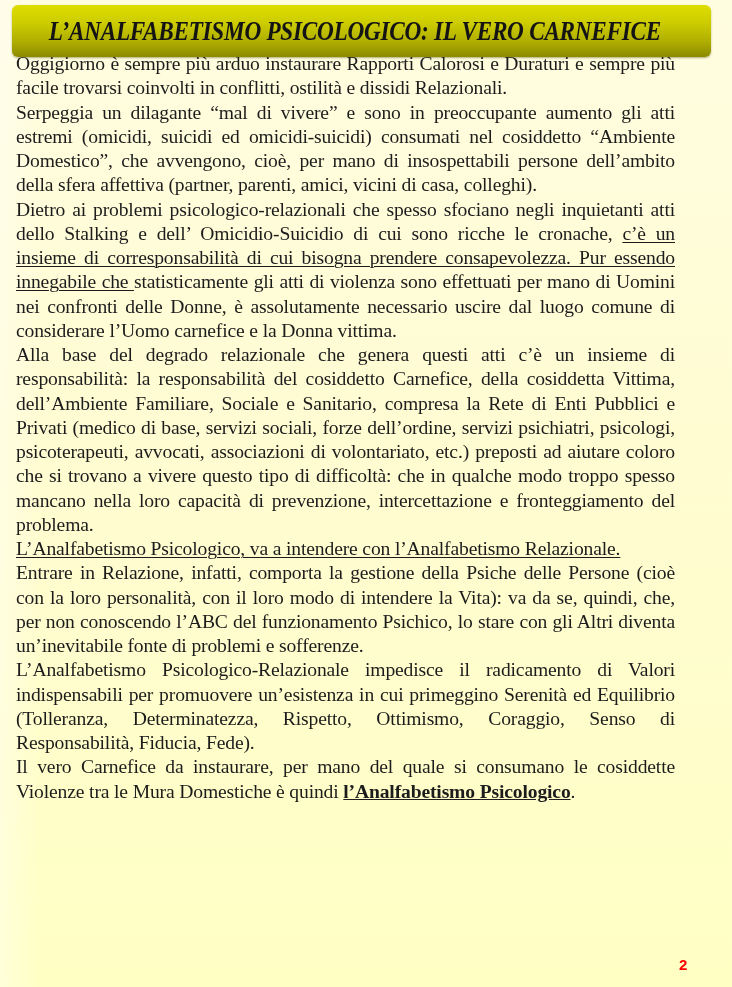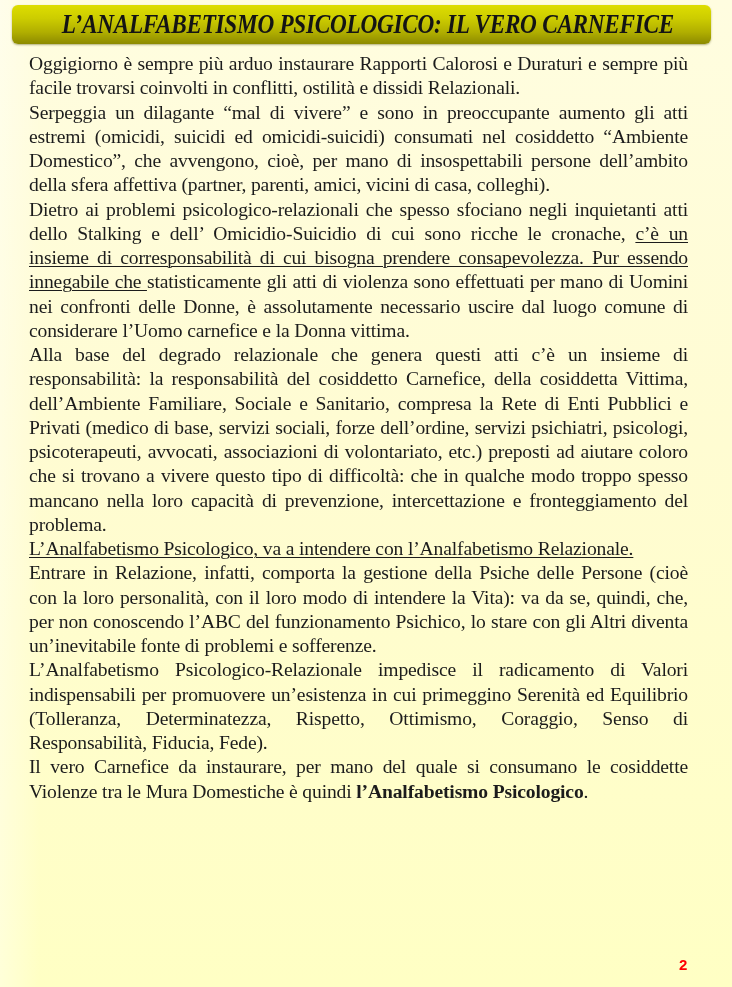--- a/index.html
+++ b/index.html
@@ -19,64 +19,65 @@
     position: absolute;
     left: 0; top: 0; bottom: 0; width: 40px;
     background: linear-gradient(90deg, rgba(255,255,255,0.35), rgba(255,255,255,0));
     pointer-events: none;
   }
   .title-bar {
     position: absolute;
     left: 12px;
     top: 5px;
     width: 699px;
-    height: 39px;
+    height: 52px;
     border-radius: 6px;
     background: linear-gradient(180deg, #dede00 0%, #cccc00 35%, #b0ae00 70%, #8c8a00 100%);
     box-shadow: 0 1px 2px rgba(80,80,0,0.45);
     display: flex;
     align-items: center;
-    justify-content: flex-start;
+    justify-content: flex-end;
     overflow: hidden;
   }
   .title-text {
     font-family: "Liberation Serif", "DejaVu Serif", serif;
     font-style: italic;
     font-weight: bold;
     font-size: 27px;
     color: #141414;
     letter-spacing: -0.3px;
     white-space: nowrap;
     display: inline-block;
     transform: scaleX(0.86);
     transform-origin: center;
     line-height: 1;
   }
   .body-text {
     position: absolute;
-    left: 29px;
+    left: 16px;
     top: 52px;
     width: 659px;
     font-size: 19.6px;
     line-height: 24.25px;
     text-align: justify;
     letter-spacing: -0.15px;
     word-spacing: 0px;
   }
   .para {
     margin: 0;
     padding: 0;
   }
   .u {
     text-decoration: underline;
     text-decoration-thickness: 1px;
     text-underline-offset: 2px;
   }
   .b {
     font-weight: bold;
+    text-decoration: underline;
   }
   .page-number {
     position: absolute;
     left: 679px;
     top: 956px;
     font-family: "Liberation Sans", "DejaVu Sans", sans-serif;
     font-weight: bold;
     font-size: 15px;
     color: #ff0000;
   }

